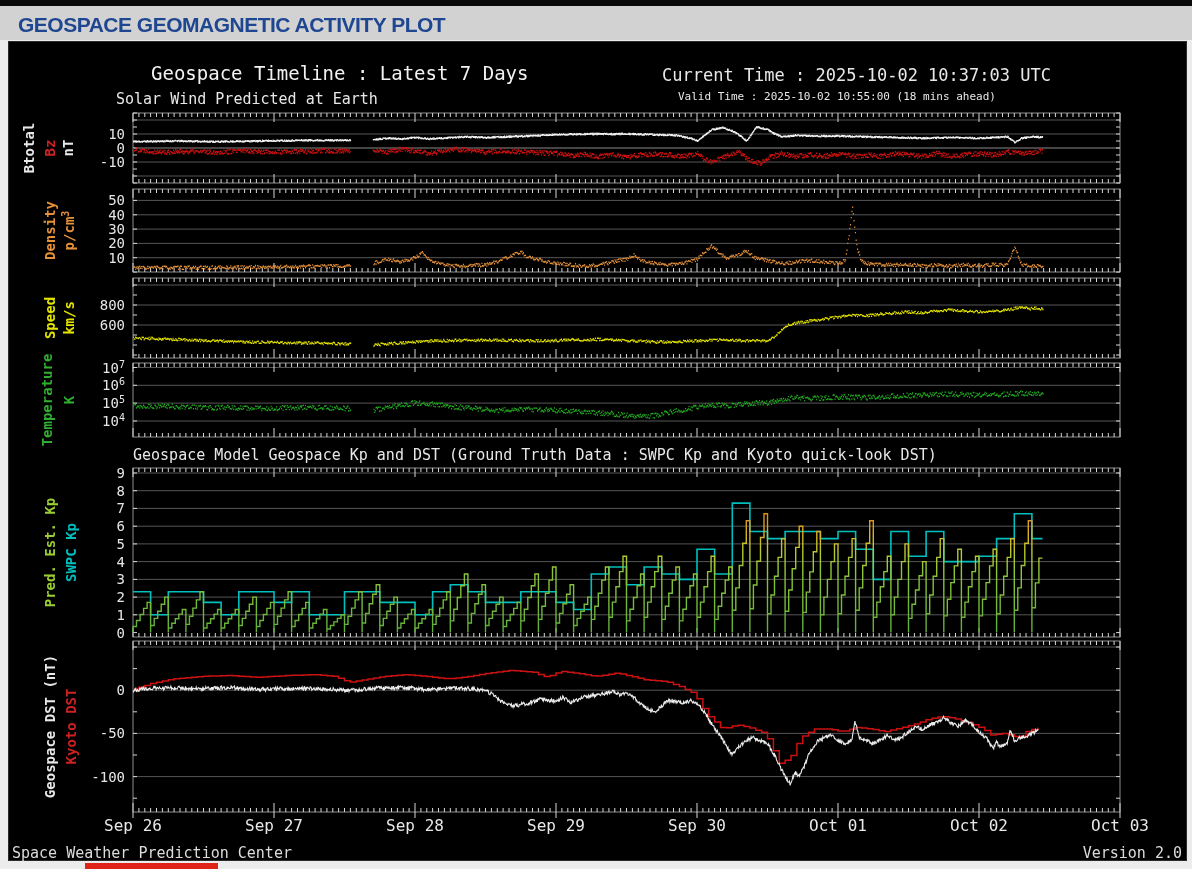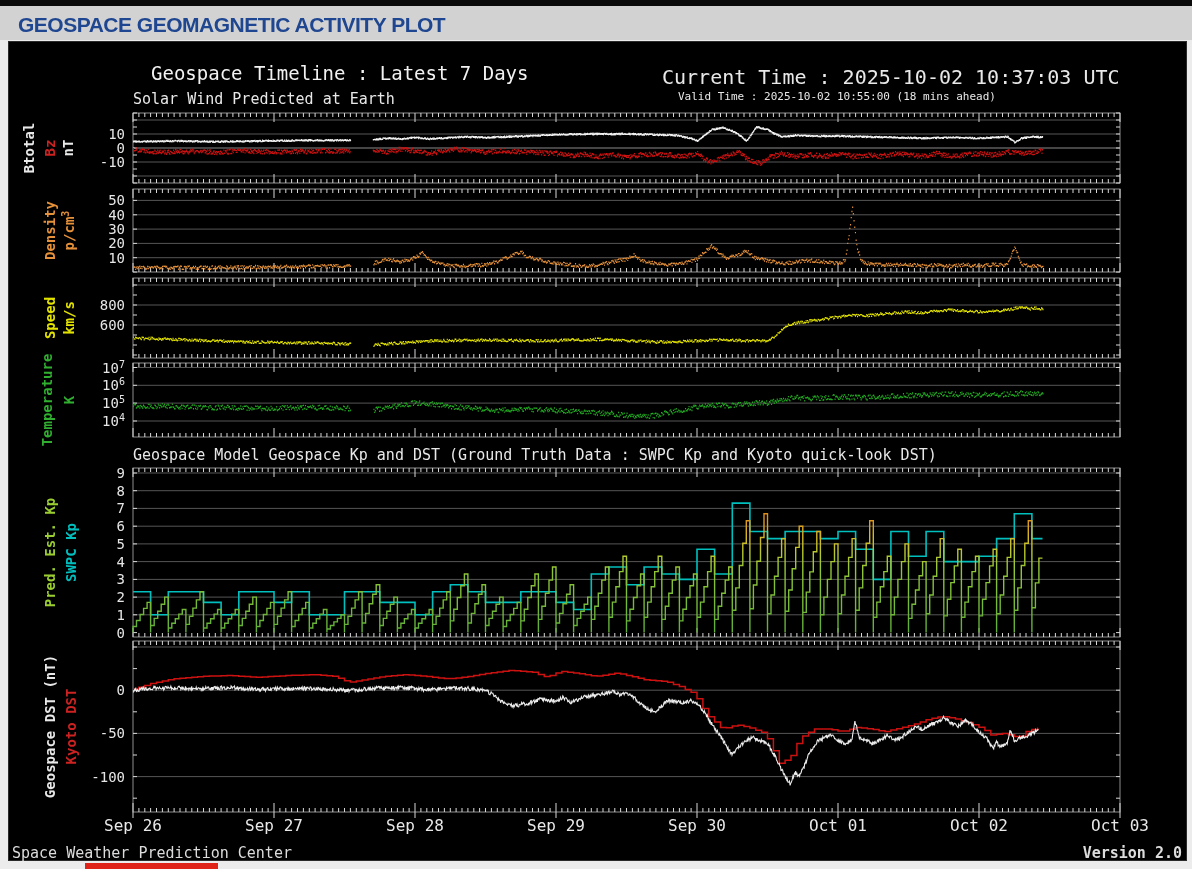--- a/index.html
+++ b/index.html
@@ -6,26 +6,26 @@
   #page{position:relative;width:1192px;height:869px;background:#ececec;overflow:hidden;
         font-family:"DejaVu Sans Mono","Liberation Mono",monospace;}
   #top-black-bar{position:absolute;left:0;top:0;width:1192px;height:6px;background:#0a0a0a;}
   #header-band{position:absolute;left:0;top:6px;width:1192px;height:34px;background:#d2d2d2;padding-left:44px;}
   #header-title{position:absolute;left:18px;top:7px;color:#1f4690;
       font-family:"Liberation Sans",sans-serif;font-weight:700;font-size:21px;letter-spacing:-0.5px;}
   #plot-frame{position:absolute;left:8px;top:41px;width:1179px;height:820px;background:#000;
       border:1px solid #2b2b2b;box-sizing:border-box;}
   .ptext{position:absolute;color:#e8e8e8;white-space:pre;}
   #plot-title{left:133px;top:62px;font-size:19px;color:#f2f2f2;margin-left:18px;}
-  #current-time{left:662px;top:65px;font-size:20px;text-align:center;}
-  #plot-subtitle{left:133px;top:90px;font-size:15px;}
+  #current-time{left:662px;top:65px;font-size:17px;text-align:center;}
+  #plot-subtitle{left:116px;top:90px;font-size:15px;}
   #valid-time{left:678px;top:90px;font-size:11px;}
   #middle-title{left:133px;top:446px;font-size:15px;}
   #footer-left{left:12px;top:844px;font-size:15px;color:#dcdcdc;text-align:center;}
-  #footer-right{right:10px;top:844px;font-size:15px;color:#dcdcdc;font-weight:bold;}
+  #footer-right{right:10px;top:844px;font-size:15px;color:#dcdcdc;}
   #plot-svg{position:absolute;left:0;top:0;}
   #bottom-red-bar{position:absolute;left:85px;top:863px;width:133px;height:6px;background:#e02318;}
 </style>
 </head>
 <body>
 
 <div id="page">
   <div id="top-black-bar"></div>
   <div id="header-band">
     <div id="header-title">GEOSPACE GEOMAGNETIC ACTIVITY PLOT</div>

